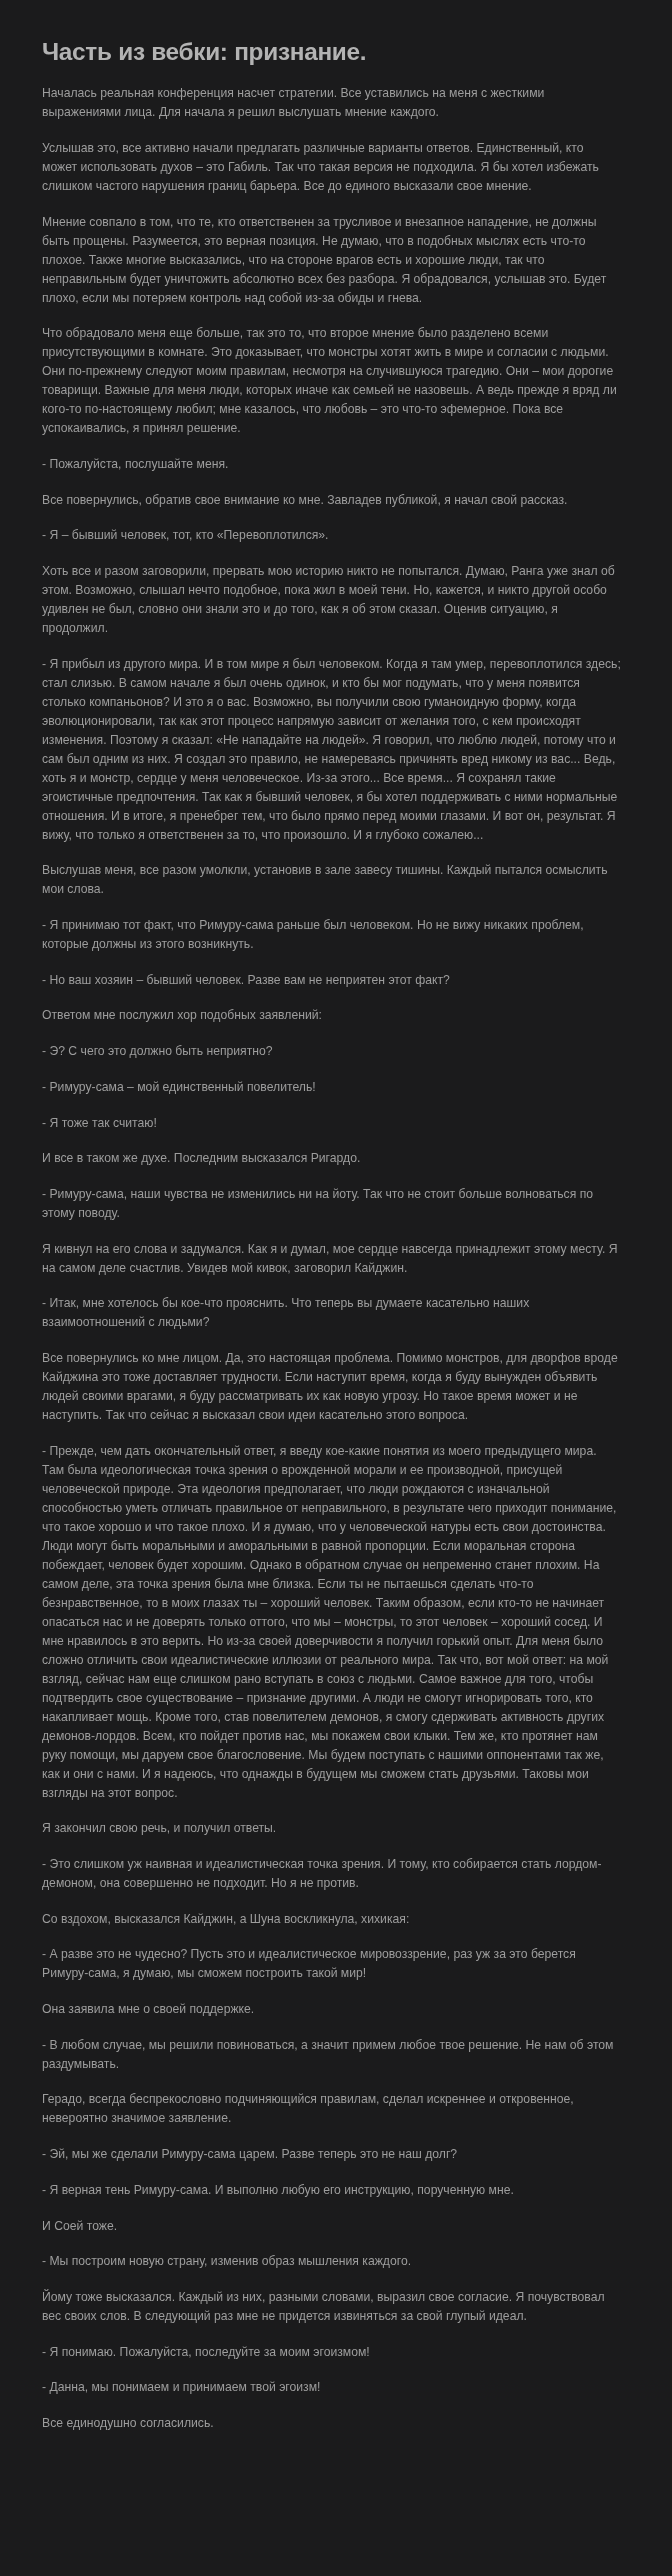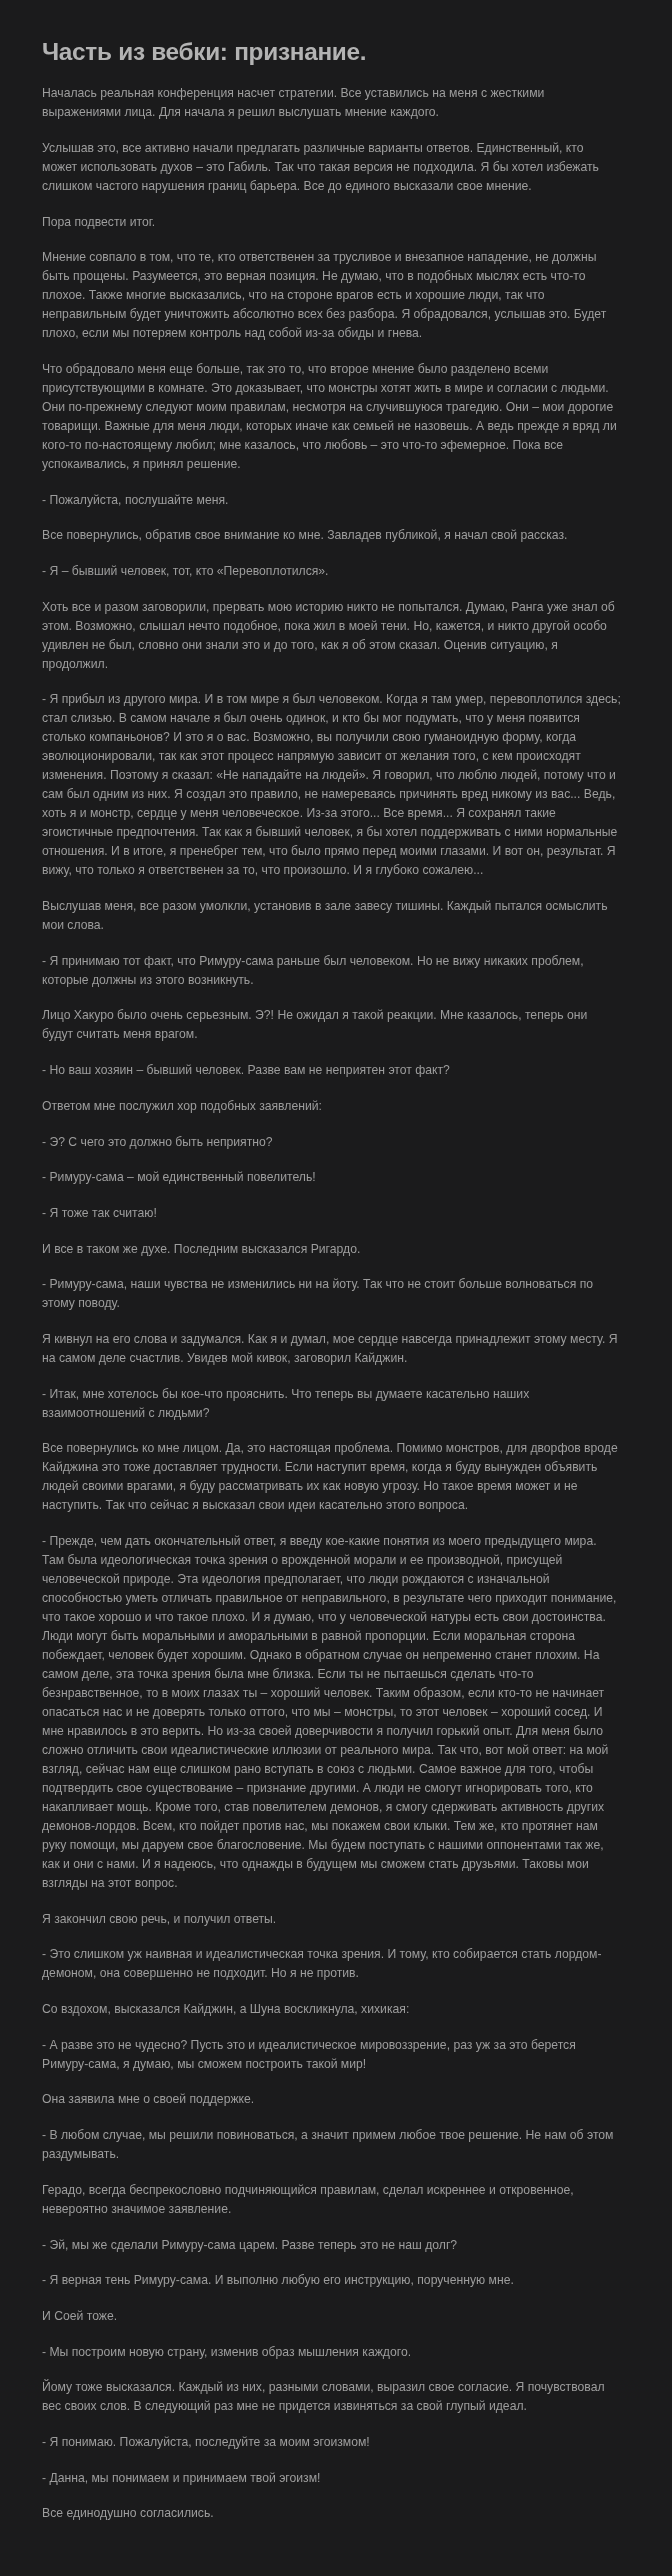--- a/index.html
+++ b/index.html
@@ -38,31 +38,29 @@
   .chapter-text p:last-child{margin-bottom:10px;}
 </style>
 </head>
 <body>
 
 <div class="reader">
   <h1 class="chapter-title">Часть из вебки: признание.</h1>
   <div class="chapter-text">
       <p>Началась реальная конференция насчет стратегии. Все уставились на меня с жесткими выражениями лица. Для начала я решил выслушать мнение каждого.</p>
       <p>Услышав это, все активно начали предлагать различные варианты ответов. Единственный, кто может использовать духов – это Габиль. Так что такая версия не подходила. Я бы хотел избежать слишком частого нарушения границ барьера. Все до единого высказали свое мнение.</p>
-      <p>Пора подвести итог.</p>
       <p>Мнение совпало в том, что те, кто ответственен за трусливое и внезапное нападение, не должны быть прощены. Разумеется, это верная позиция. Не думаю, что в подобных мыслях есть что-то плохое. Также многие высказались, что на стороне врагов есть и хорошие люди, так что неправильным будет уничтожить абсолютно всех без разбора. Я обрадовался, услышав это. Будет плохо, если мы потеряем контроль над собой из-за обиды и гнева.</p>
       <p>Что обрадовало меня еще больше, так это то, что второе мнение было разделено всеми присутствующими в комнате. Это доказывает, что монстры хотят жить в мире и согласии с людьми. Они по-прежнему следуют моим правилам, несмотря на случившуюся трагедию. Они – мои дорогие товарищи. Важные для меня люди, которых иначе как семьей не назовешь. А ведь прежде я вряд ли кого-то по-настоящему любил; мне казалось, что любовь – это что-то эфемерное. Пока все успокаивались, я принял решение.</p>
       <p>- Пожалуйста, послушайте меня.</p>
       <p>Все повернулись, обратив свое внимание ко мне. Завладев публикой, я начал свой рассказ.</p>
       <p>- Я – бывший человек, тот, кто «Перевоплотился».</p>
       <p>Хоть все и разом заговорили, прервать мою историю никто не попытался. Думаю, Ранга уже знал об этом. Возможно, слышал нечто подобное, пока жил в моей тени. Но, кажется, и никто другой особо удивлен не был, словно они знали это и до того, как я об этом сказал. Оценив ситуацию, я продолжил.</p>
       <p>- Я прибыл из другого мира. И в том мире я был человеком. Когда я там умер, перевоплотился здесь; стал слизью. В самом начале я был очень одинок, и кто бы мог подумать, что у меня появится столько компаньонов? И это я о вас. Возможно, вы получили свою гуманоидную форму, когда эволюционировали, так как этот процесс напрямую зависит от желания того, с кем происходят изменения. Поэтому я сказал: «Не нападайте на людей». Я говорил, что люблю людей, потому что и сам был одним из них. Я создал это правило, не намереваясь причинять вред никому из вас... Ведь, хоть я и монстр, сердце у меня человеческое. Из-за этого... Все время... Я сохранял такие эгоистичные предпочтения. Так как я бывший человек, я бы хотел поддерживать с ними нормальные отношения. И в итоге, я пренебрег тем, что было прямо перед моими глазами. И вот он, результат. Я вижу, что только я ответственен за то, что произошло. И я глубоко сожалею...</p>
       <p>Выслушав меня, все разом умолкли, установив в зале завесу тишины. Каждый пытался осмыслить мои слова.</p>
       <p>- Я принимаю тот факт, что Римуру-сама раньше был человеком. Но не вижу никаких проблем, которые должны из этого возникнуть.</p>
-      <p>Лицо Хакуро было очень серьезным. Э?! Не ожидал я такой реакции. Мне казалось, теперь они будут считать меня врагом.</p>
       <p>- Но ваш хозяин – бывший человек. Разве вам не неприятен этот факт?</p>
       <p>Ответом мне послужил хор подобных заявлений:</p>
       <p>- Э? С чего это должно быть неприятно?</p>
       <p>- Римуру-сама – мой единственный повелитель!</p>
       <p>- Я тоже так считаю!</p>
       <p>И все в таком же духе. Последним высказался Ригардо.</p>
       <p>- Римуру-сама, наши чувства не изменились ни на йоту. Так что не стоит больше волноваться по этому поводу.</p>
       <p>Я кивнул на его слова и задумался. Как я и думал, мое сердце навсегда принадлежит этому месту. Я на самом деле счастлив. Увидев мой кивок, заговорил Кайджин.</p>
       <p>- Итак, мне хотелось бы кое-что прояснить. Что теперь вы думаете касательно наших взаимоотношений с людьми?</p>
       <p>Все повернулись ко мне лицом. Да, это настоящая проблема. Помимо монстров, для дворфов вроде Кайджина это тоже доставляет трудности. Если наступит время, когда я буду вынужден объявить людей своими врагами, я буду рассматривать их как новую угрозу. Но такое время может и не наступить. Так что сейчас я высказал свои идеи касательно этого вопроса.</p>

